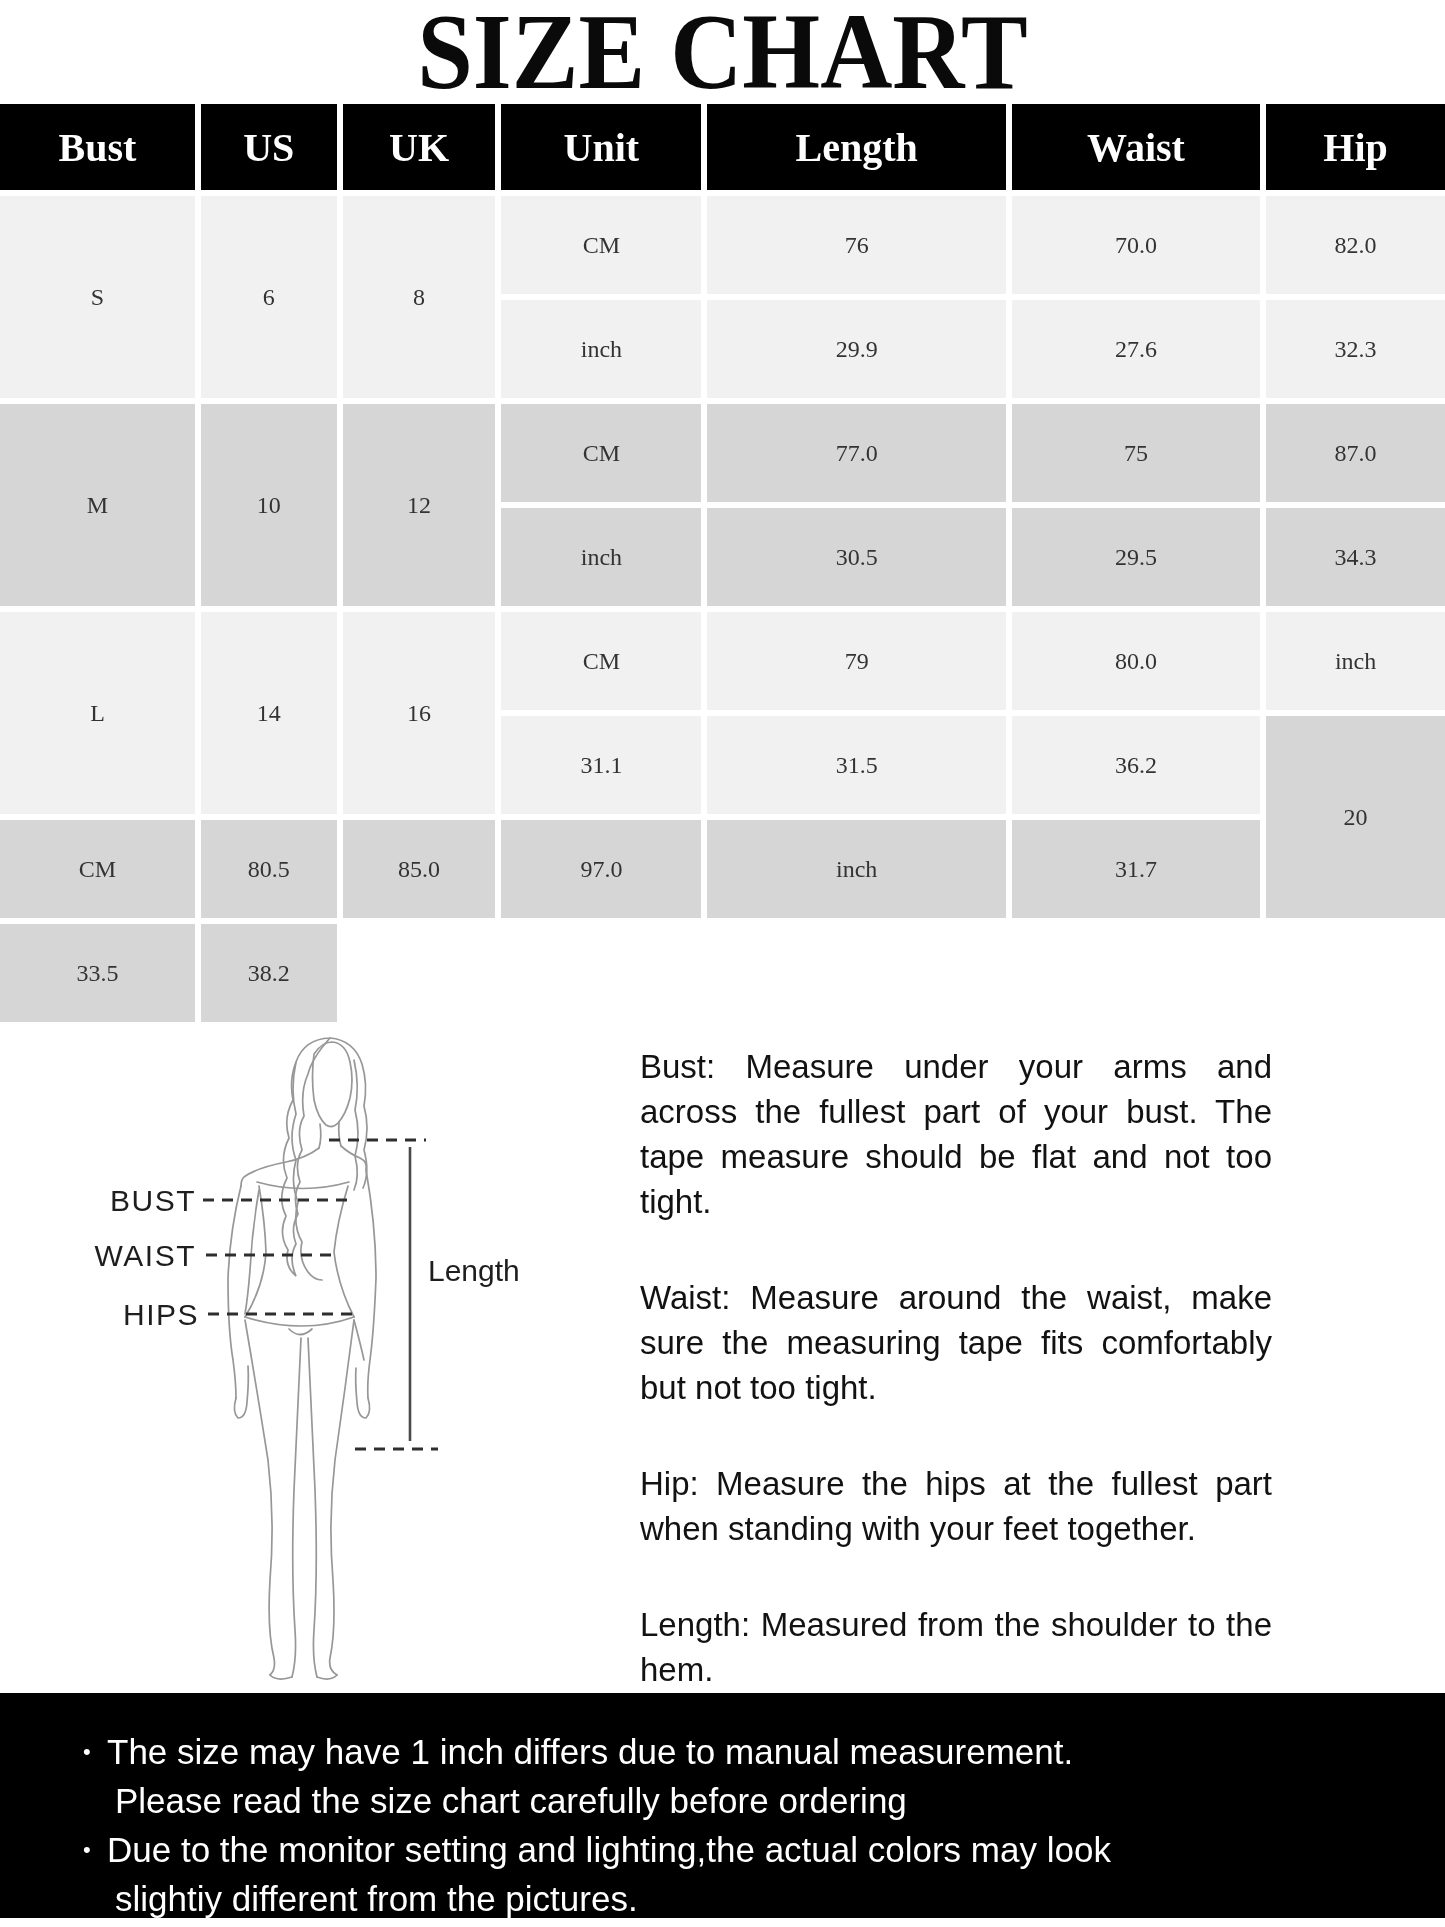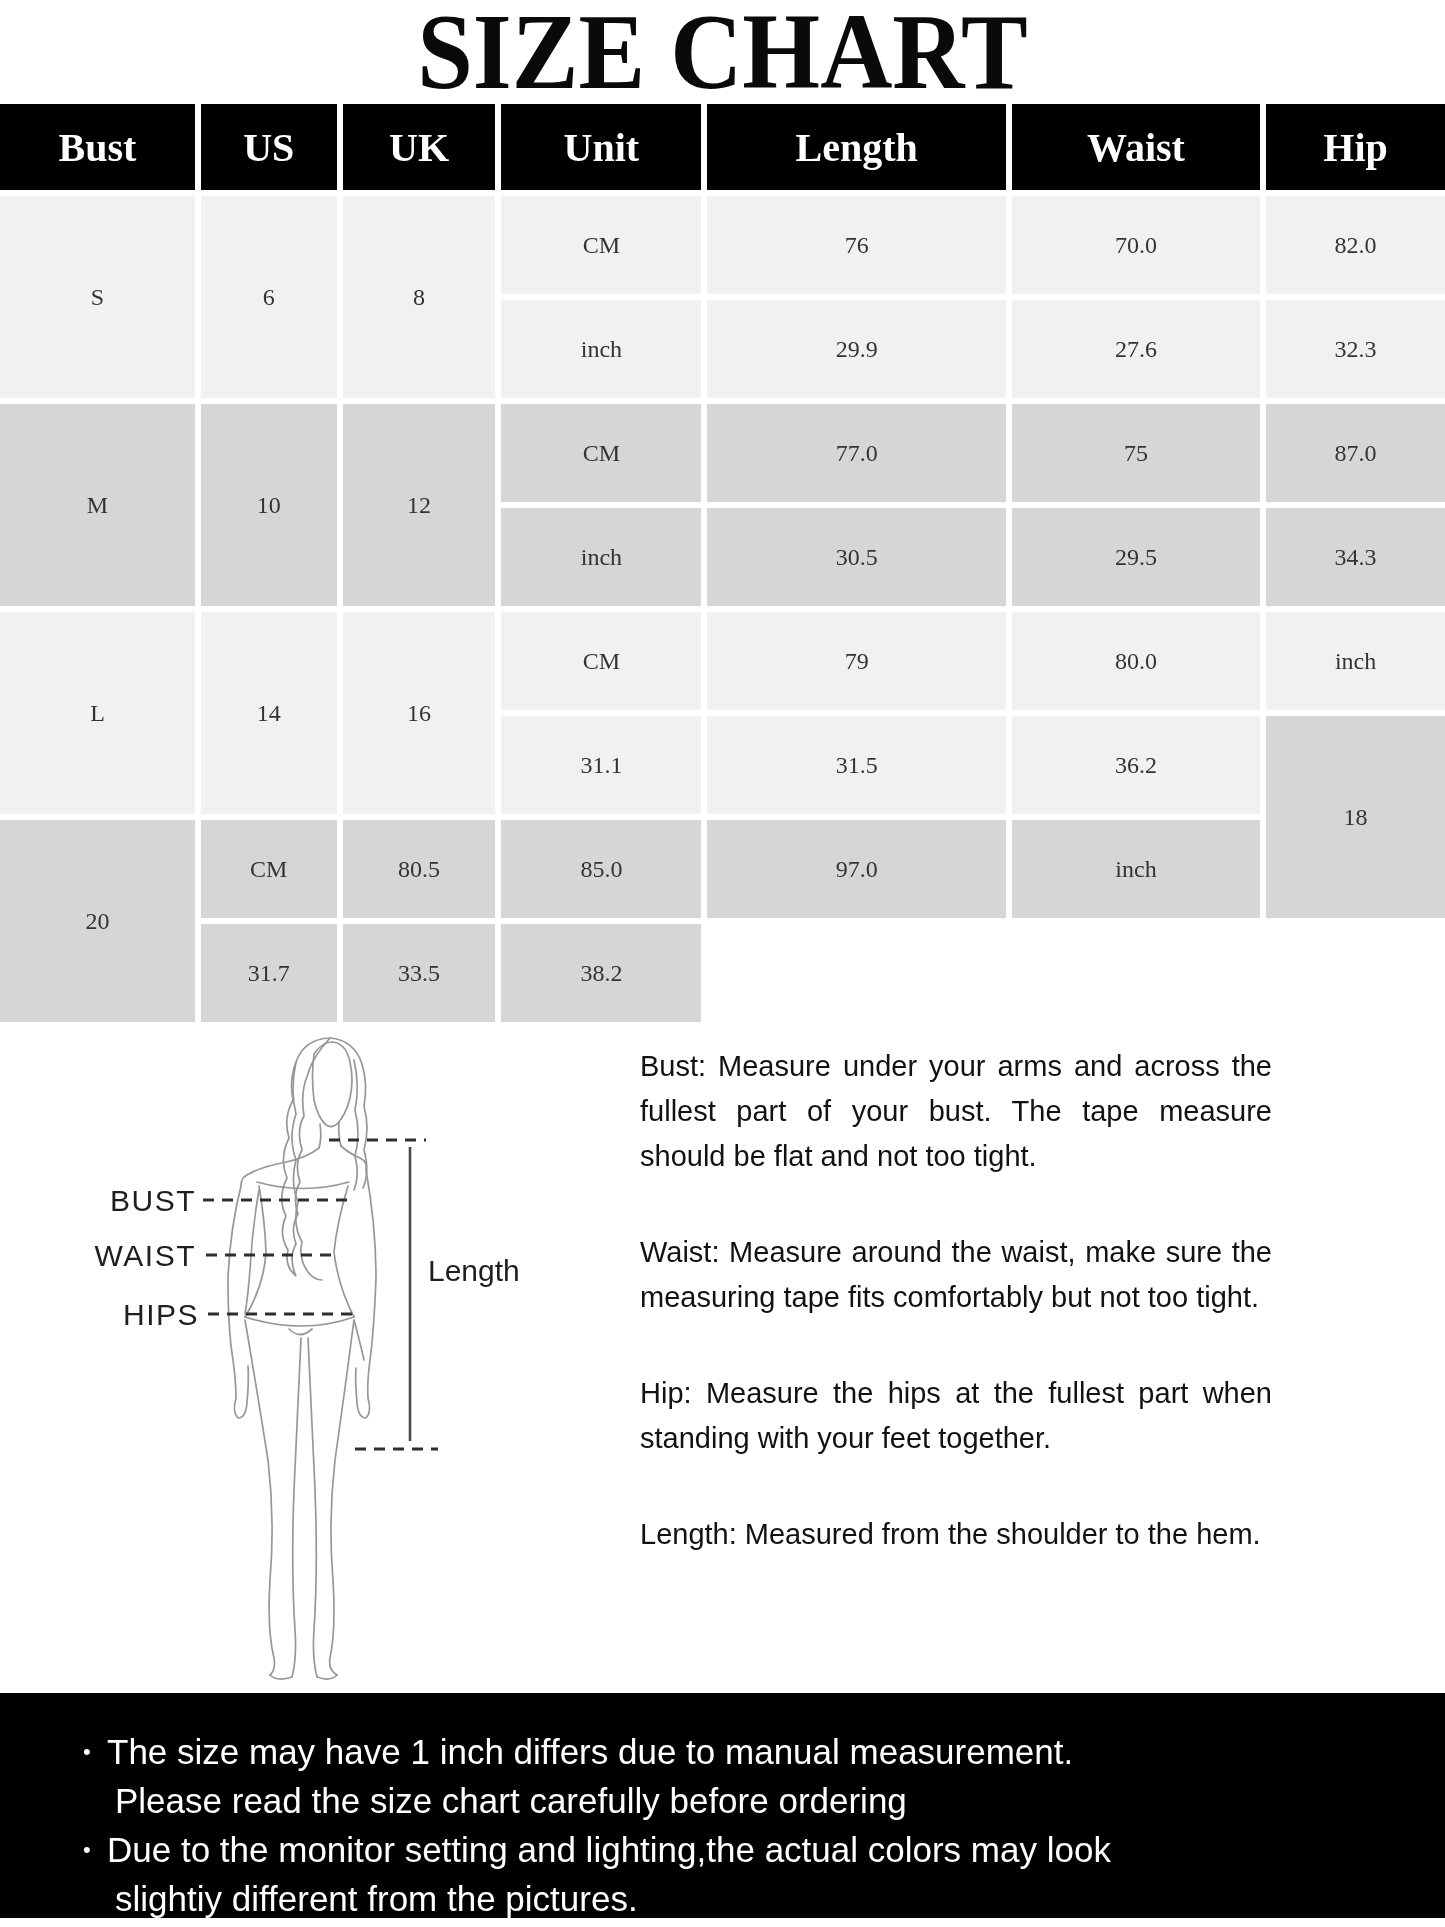--- a/index.html
+++ b/index.html
@@ -59,21 +59,21 @@
     display: flex;
     padding: 8px 0 0 56px;
   }
   .figure-wrap { flex: none; }
   .notes {
     margin-left: 24px;
     width: 632px;
     padding-top: 14px;
   }
   .note {
-    font-size: 29px;
+    font-size: 33px;
     line-height: 45px;
     text-align: justify;
     color: #121212;
     margin-bottom: 51px;
   }
 
   
   .footer {
     position: absolute;
     left: 0; bottom: 9px;
@@ -151,21 +151,20 @@
   <div class="cell light span2">14</div>
   <div class="cell light span2">16</div>
   <div class="cell light">CM</div>
   <div class="cell light">79</div>
   <div class="cell light">80.0</div>
   <div class="cell light">inch</div>
   <div class="cell light">31.1</div>
   <div class="cell light">31.5</div>
   <div class="cell light">36.2</div>
 
-  <div class="cell dark span2">18</div>
   <div class="cell dark span2">20</div>
   <div class="cell dark">CM</div>
   <div class="cell dark">80.5</div>
   <div class="cell dark">85.0</div>
   <div class="cell dark">97.0</div>
   <div class="cell dark">inch</div>
   <div class="cell dark">31.7</div>
   <div class="cell dark">33.5</div>
   <div class="cell dark">38.2</div>
 </div>

